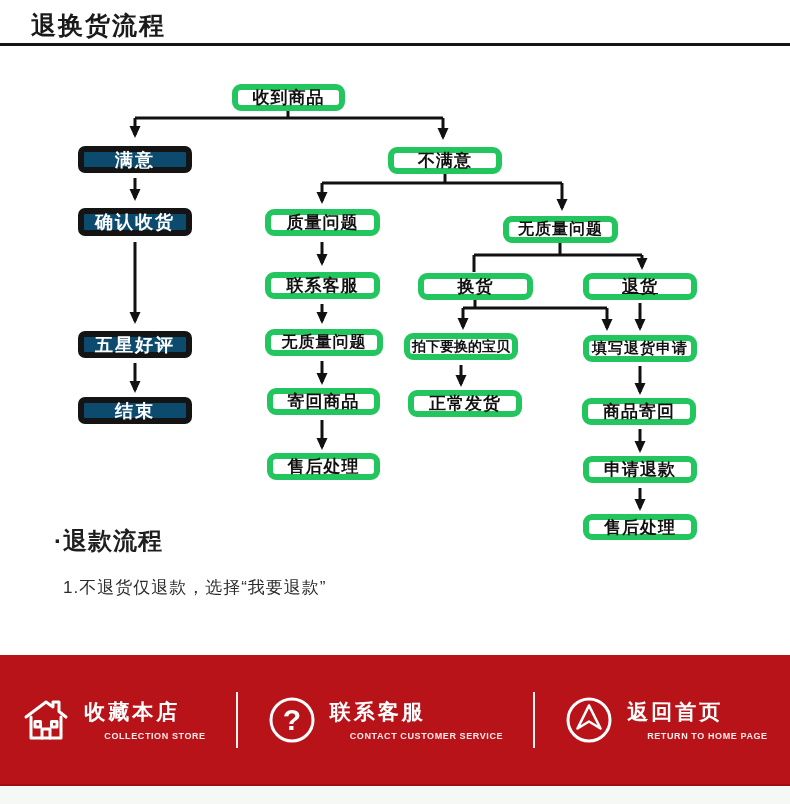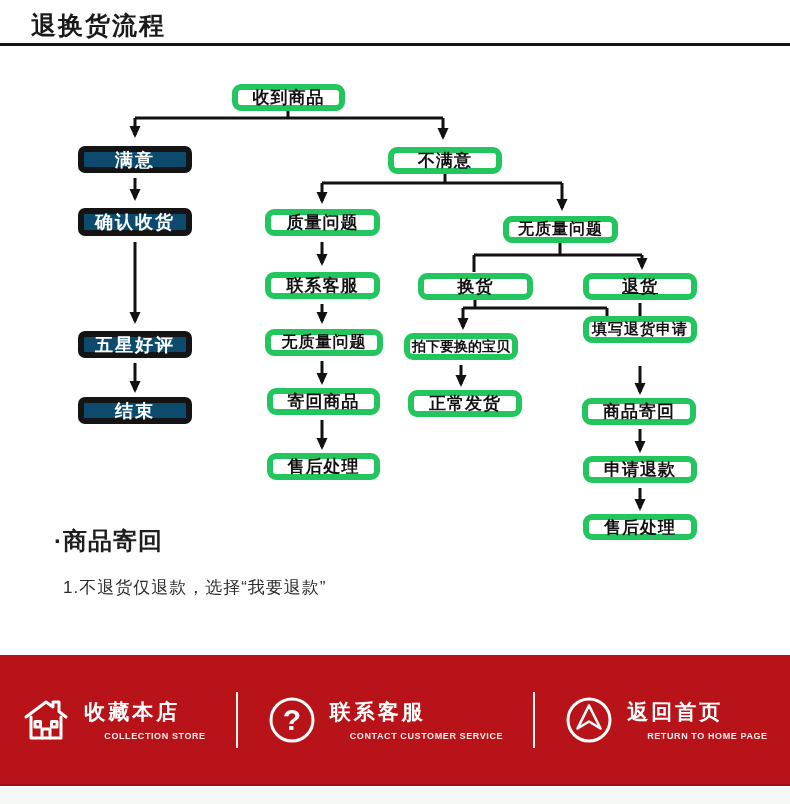--- a/index.html
+++ b/index.html
@@ -38,21 +38,21 @@
   .n-unsatisfied         { left:388px; top:97px;  width:114px; height:27px; }
   .n-confirm-receipt     { left:78px;  top:158px; width:114px; height:28px; }
   .n-quality-problem     { left:265px; top:159px; width:115px; height:27px; }
   .n-no-quality-problem  { left:503px; top:166px; width:115px; height:27px; font-size:16px; }
   .n-contact-service     { left:265px; top:222px; width:115px; height:27px; }
   .n-exchange            { left:418px; top:223px; width:115px; height:27px; }
   .n-return              { left:583px; top:223px; width:114px; height:27px;text-decoration:underline; }
   .n-five-star           { left:78px;  top:281px; width:114px; height:27px; }
   .n-apply-return-service{ left:265px; top:279px; width:118px; height:27px; font-size:16px; }
   .n-order-replacement   { left:404px; top:283px; width:114px; height:27px; font-size:14px; letter-spacing:0; }
-  .n-fill-return-request { left:583px; top:266px; width:114px; height:27px; font-size:15px; }
+  .n-fill-return-request { left:583px; top:285px; width:114px; height:27px; font-size:15px; }
   .n-end                 { left:78px;  top:347px; width:114px; height:27px; }
   .n-send-back-goods     { left:267px; top:338px; width:113px; height:27px; }
   .n-normal-shipping     { left:408px; top:340px; width:114px; height:27px; }
   .n-goods-sent-back     { left:582px; top:348px; width:114px; height:27px; }
   .n-after-sales-mid     { left:267px; top:403px; width:113px; height:27px; }
   .n-apply-refund        { left:583px; top:406px; width:114px; height:27px; }
   .n-after-sales-right   { left:583px; top:464px; width:114px; height:26px; }
 
   
   .refund-heading {
@@ -161,21 +161,21 @@
     <div class="node n-fill-return-request">填写退货申请</div>
     <div class="node black n-end">结束</div>
     <div class="node n-send-back-goods">寄回商品</div>
     <div class="node n-normal-shipping">正常发货</div>
     <div class="node n-goods-sent-back">商品寄回</div>
     <div class="node n-after-sales-mid">售后处理</div>
     <div class="node n-apply-refund">申请退款</div>
     <div class="node n-after-sales-right">售后处理</div>
   </div>
 
-  <div class="refund-heading">·商品寄回</div>
+  <div class="refund-heading">·退款流程</div>
   <div class="refund-item refund-item-1">1.不退货仅退款，选择“我要退款”</div>
 
   <div class="footer">
 
     <div class="footer-item">
       <svg class="footer-icon" viewBox="0 0 48 48">
         <g stroke="#fff" stroke-width="3" fill="none" stroke-linejoin="round" stroke-linecap="round">
           <path d="M4,21 L24,6 L31,11 L31,6 L37,6 L37,15.5 L44,21"></path>
           <path d="M9,21 V42 H39 V21"></path>
           <path d="M20,42 V33 H28 V42"></path>

